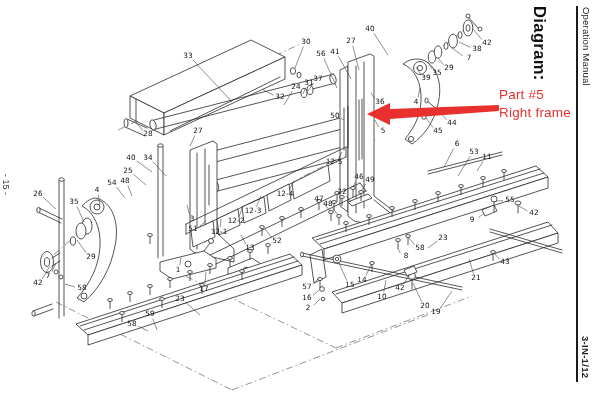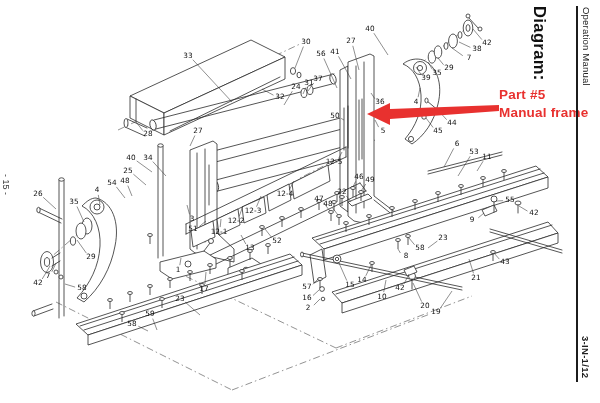--- a/index.html
+++ b/index.html
@@ -5,21 +5,21 @@
   html,body{margin:0;padding:0;background:#fff;}
   .page{position:relative;width:600px;height:403px;background:#ffffff;overflow:hidden;
         font-family:"Liberation Sans",sans-serif;}
   .page svg{position:absolute;left:0;top:0;}
   .vtext{position:absolute;writing-mode:vertical-rl;color:#1c1c1c;white-space:nowrap;}
   .doc-title{left:530px;top:6px;font-size:16.5px;font-weight:bold;letter-spacing:.4px;color:#111;}
   .op-manual{left:581px;top:7px;font-size:9.5px;color:#222;letter-spacing:.2px;}
   .model-no{left:580px;top:336px;font-size:9.5px;font-weight:bold;color:#222;letter-spacing:.3px;}
   .page-num{left:1px;top:174px;font-size:9px;color:#333;}
   .rule{position:absolute;left:576px;top:6px;width:1.6px;height:376px;background:#1c1c1c;}
-  .red-note{position:absolute;left:499px;top:86px;font-size:13.5px;font-weight:bold;
+  .red-note{position:absolute;left:499px;top:86px;font-size:13.5px;font-weight:normal;
             line-height:1.32;color:#e8312f;letter-spacing:.2px;}
   
   .ln{fill:none;stroke:#2a2a2a;stroke-width:.8;stroke-linejoin:round;stroke-linecap:round;}
   .fw{fill:#ffffff;stroke:#2a2a2a;stroke-width:.8;stroke-linejoin:round;}
   .dd{fill:none;stroke:#4a4a4a;stroke-width:.6;stroke-dasharray:7 3 1.5 3;}
   #labels text{font-family:"DejaVu Sans",sans-serif;font-size:7.3px;fill:#111;text-anchor:middle;}
   #labels line{stroke:#333;stroke-width:.55;}
 </style>
 </head>
 <body>
@@ -407,21 +407,21 @@
         <text x="437" y="74.6">35</text>
         <line x1="421.1" y1="74.5" x2="416" y2="67"></line>
         <text x="426" y="79.6">39</text>
       </g>
 
     <polygon points="367,114 390,103 390,109 499,105 499,111 390,119 390,125" fill="#e8312f"></polygon>
   </svg>
 
   <div class="red-note" style="color: rgb(232, 49, 47);">
     <div>Part #5</div>
-    <div>Manual frame</div>
+    <div>Right frame</div>
   </div>
 
   <div class="vtext doc-title">Diagram:</div>
   <div class="rule"></div>
   <div class="vtext op-manual">Operation Manual</div>
   <div class="vtext model-no">3-IN-1/12</div>
   <div class="vtext page-num">- 15 -</div>
 </div>
 
 </body></html>

